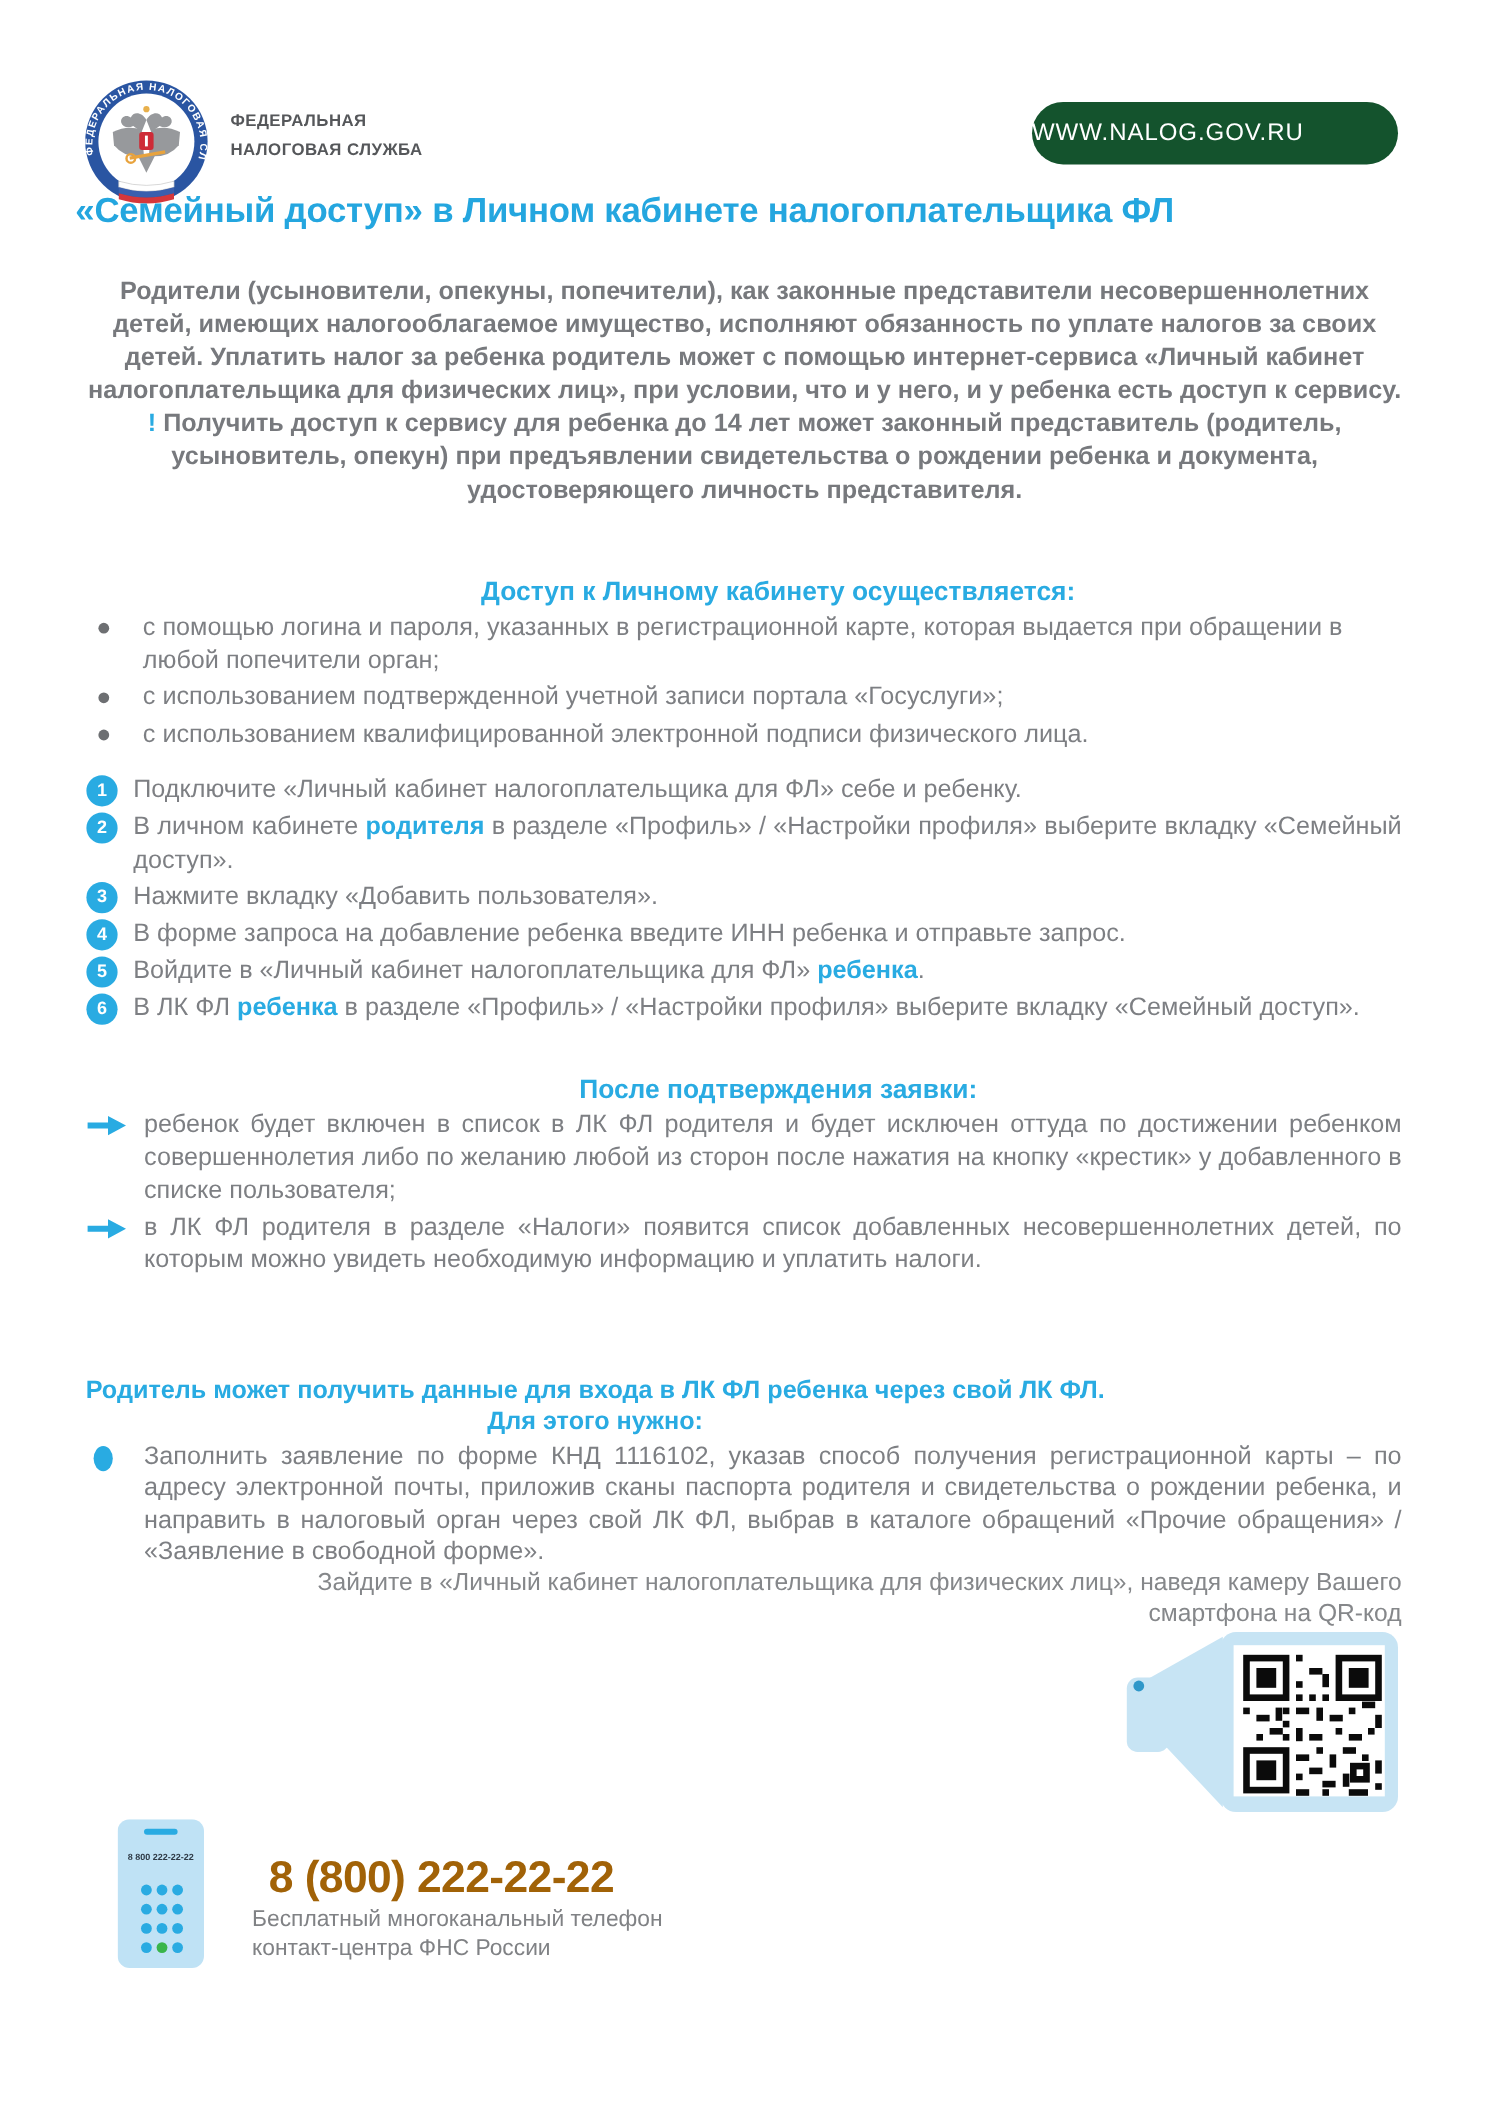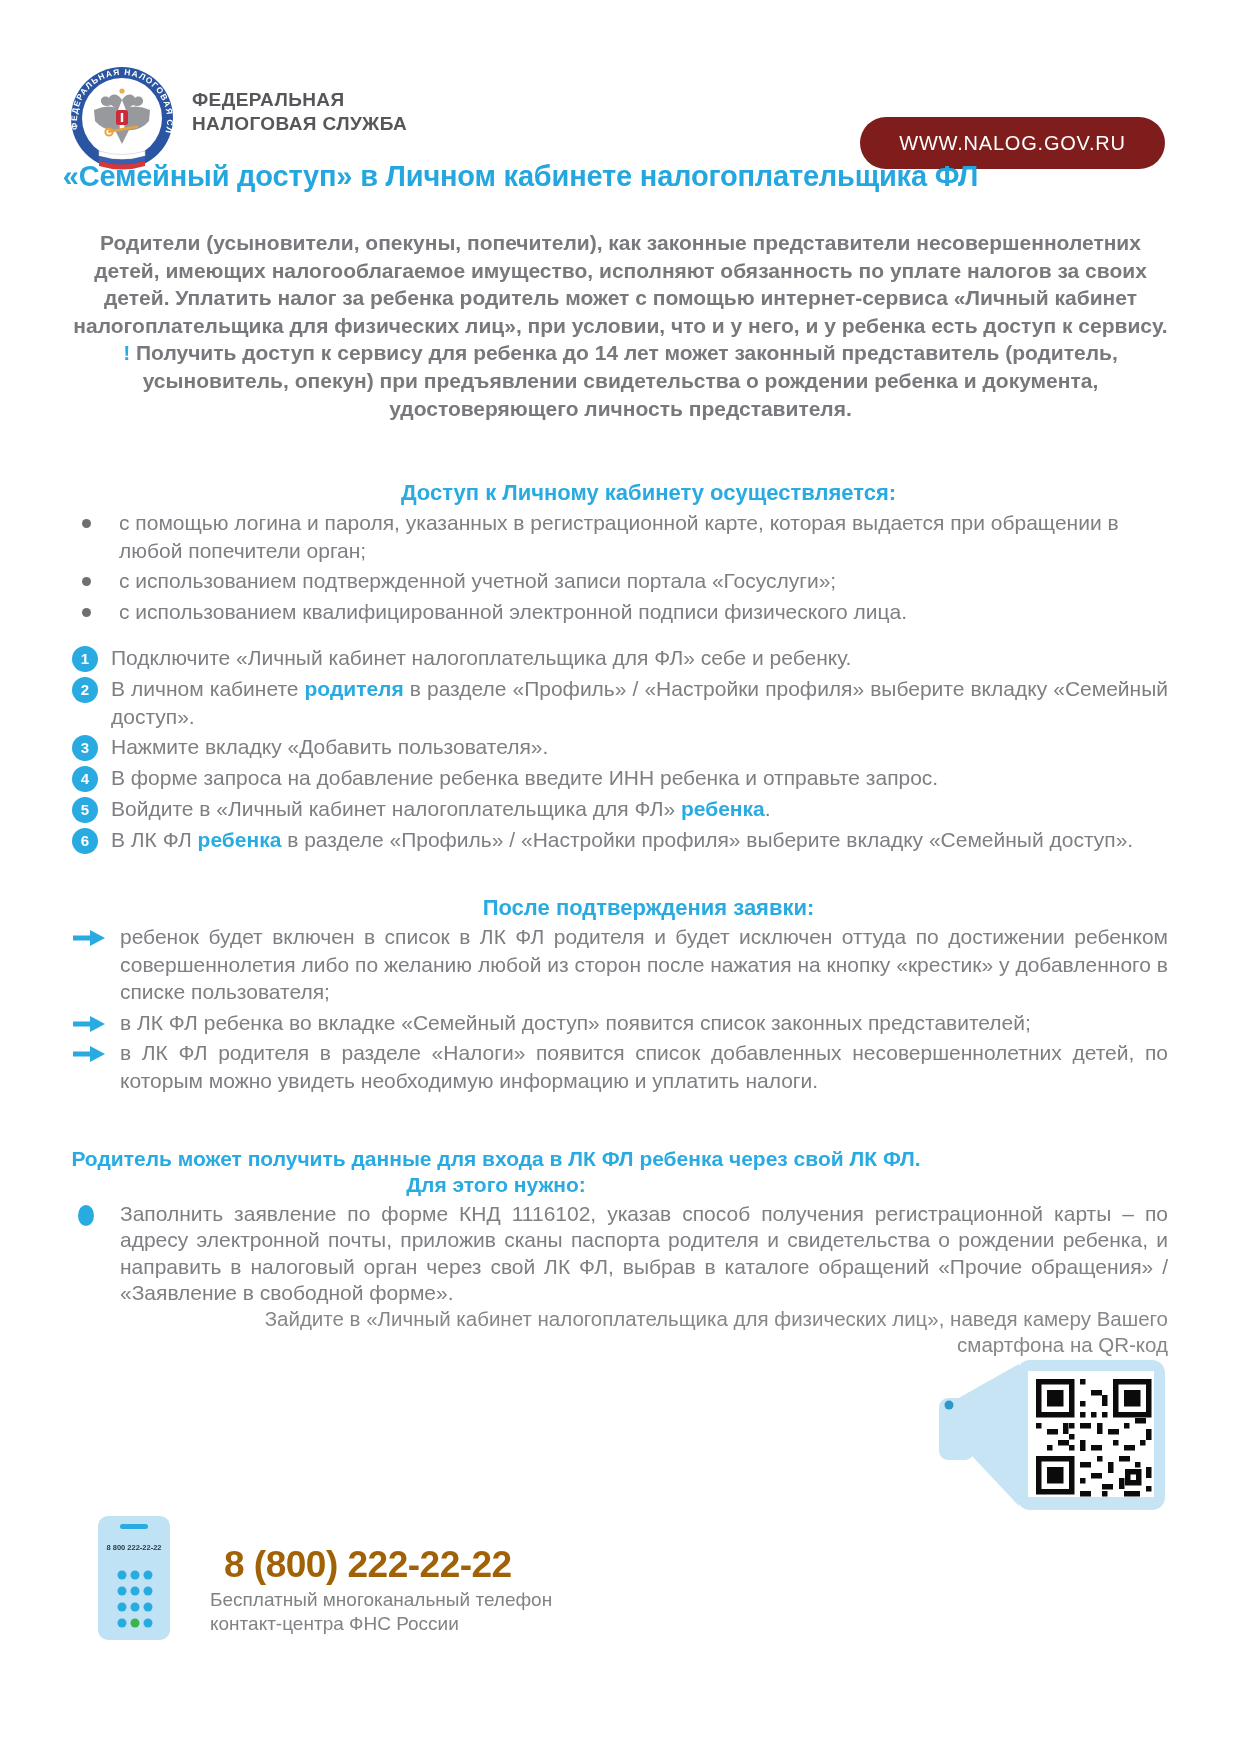--- a/index.html
+++ b/index.html
@@ -1,24 +1,24 @@
 <!DOCTYPE html>
 <html lang="ru"><head>
 <meta charset="utf-8">
 <style>
   html,body{margin:0;padding:0;background:#fff;}
   body{font-family:"Liberation Sans","DejaVu Sans",sans-serif;color:#7d7f83;}
   .page{position:relative;width:1241px;height:1755px;background:#fff;overflow:hidden;margin:0 auto;}
   .abs{position:absolute;}
 
   
-  .org-name{left:192px;top:88px;font-size:19px;font-weight:bold;letter-spacing:.4px;
+  .org-name{left:192px;top:88px;font-size:14px;font-weight:bold;letter-spacing:.4px;
             color:#55575a;line-height:24px;}
-  .site-pill{left:860px;top:117px;width:305px;height:52px;background:#7f1d1d;border-radius:27px;
-             display:flex;align-items:center;justify-content:center;color:#fff;font-size:20px;
+  .site-pill{left:860px;top:85px;width:305px;height:52px;background:#14532d;border-radius:27px;
+             display:flex;align-items:center;color:#fff;font-size:20px;
              letter-spacing:.8px;cursor:pointer;}
 
   .page-title{left:0;top:160px;width:1041px;text-align:center;color:#24a6df;
               font-size:29px;font-weight:bold;letter-spacing:-.2px;}
 
   .intro{left:70px;top:229px;width:1101px;text-align:center;font-weight:bold;
          font-size:21px;line-height:27.6px;color:#77797d;}
   .intro p{margin:0;}
   .accent{color:#29abe2;}
 
@@ -151,26 +151,20 @@
     </div>
   </div>
 
   <div class="abs sec-heading h-confirm">После подтверждения заявки:</div>
   <div class="abs list arrows">
     <div class="li">
       <svg class="arrow-ic" width="34" height="18" viewBox="0 0 34 18">
         <path d="M1,6.5 h17 V1 l15,8 -15,8 v-5.5 H1 z" fill="#29abe2"></path>
         </svg>
       <div class="txt just">ребенок будет включен в список в ЛК ФЛ родителя и будет исключен оттуда по достижении ребенком совершеннолетия либо по желанию любой из сторон после нажатия на кнопку «крестик» у добавленного в списке пользователя;</div>
-    </div>
-    <div class="li">
-      <svg class="arrow-ic" width="34" height="18" viewBox="0 0 34 18">
-        <path d="M1,6.5 h17 V1 l15,8 -15,8 v-5.5 H1 z" fill="#29abe2"></path>
-        </svg>
-      <div class="txt just">в ЛК ФЛ ребенка во вкладке «Семейный доступ» появится список законных представителей;</div>
     </div>
     <div class="li">
       <svg class="arrow-ic" width="34" height="18" viewBox="0 0 34 18">
         <path d="M1,6.5 h17 V1 l15,8 -15,8 v-5.5 H1 z" fill="#29abe2"></path>
         </svg>
       <div class="txt just">в ЛК ФЛ родителя в разделе «Налоги» появится список добавленных несовершеннолетних детей, по которым можно увидеть необходимую информацию и уплатить налоги.</div>
     </div>
   </div>
 
   <div class="abs parent-heading">

